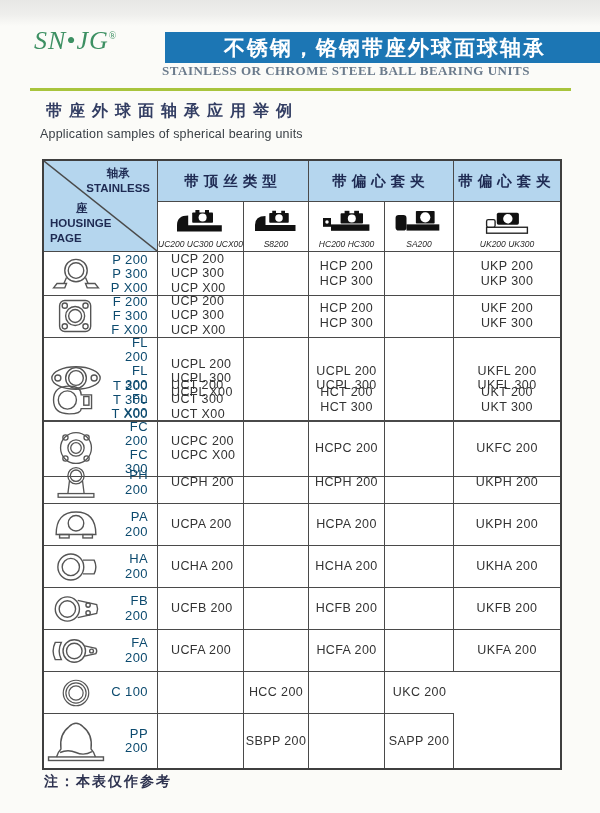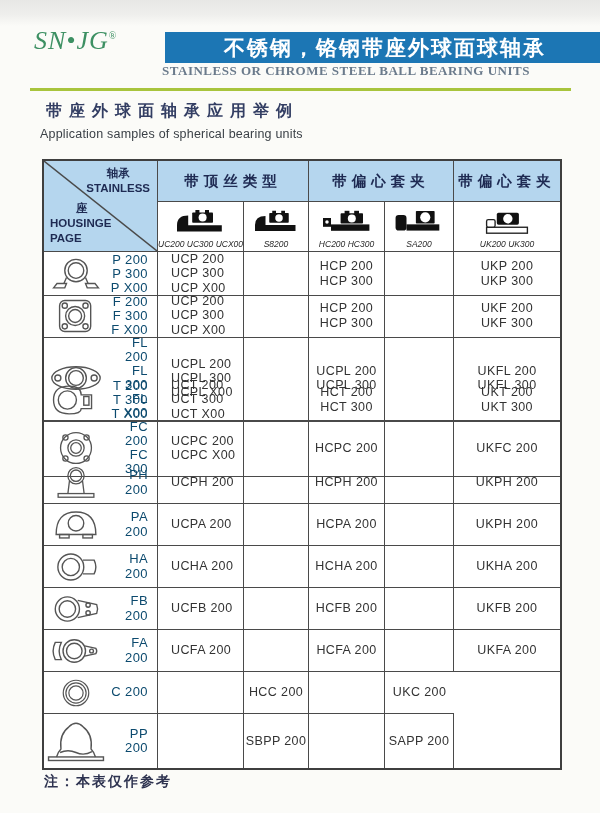--- a/index.html
+++ b/index.html
@@ -439,21 +439,21 @@
 
     <div class="grid brow">
       <div class="cell hcell">
         <span class="ricon">
           <svg width="48" height="40" viewBox="0 0 64 44" class="rowsvg">
               <circle cx="32" cy="22" r="17"></circle>
               <circle cx="32" cy="22" r="13.5"></circle>
               <circle cx="32" cy="22" r="9.5"></circle>
             </svg>
         </span>
-        <span class="hcodes">C  200</span>
+        <span class="hcodes">C  100</span>
       </div>
       <div class="cell dcell center"></div>
       <div class="cell dcell center">HCC  200</div>
       <div class="cell dcell center"></div>
       <div class="cell dcell center lastcol">UKC  200</div>
     </div>
 
     <div class="grid brow tall lastrow">
       <div class="cell hcell">
         <span class="ricon">

